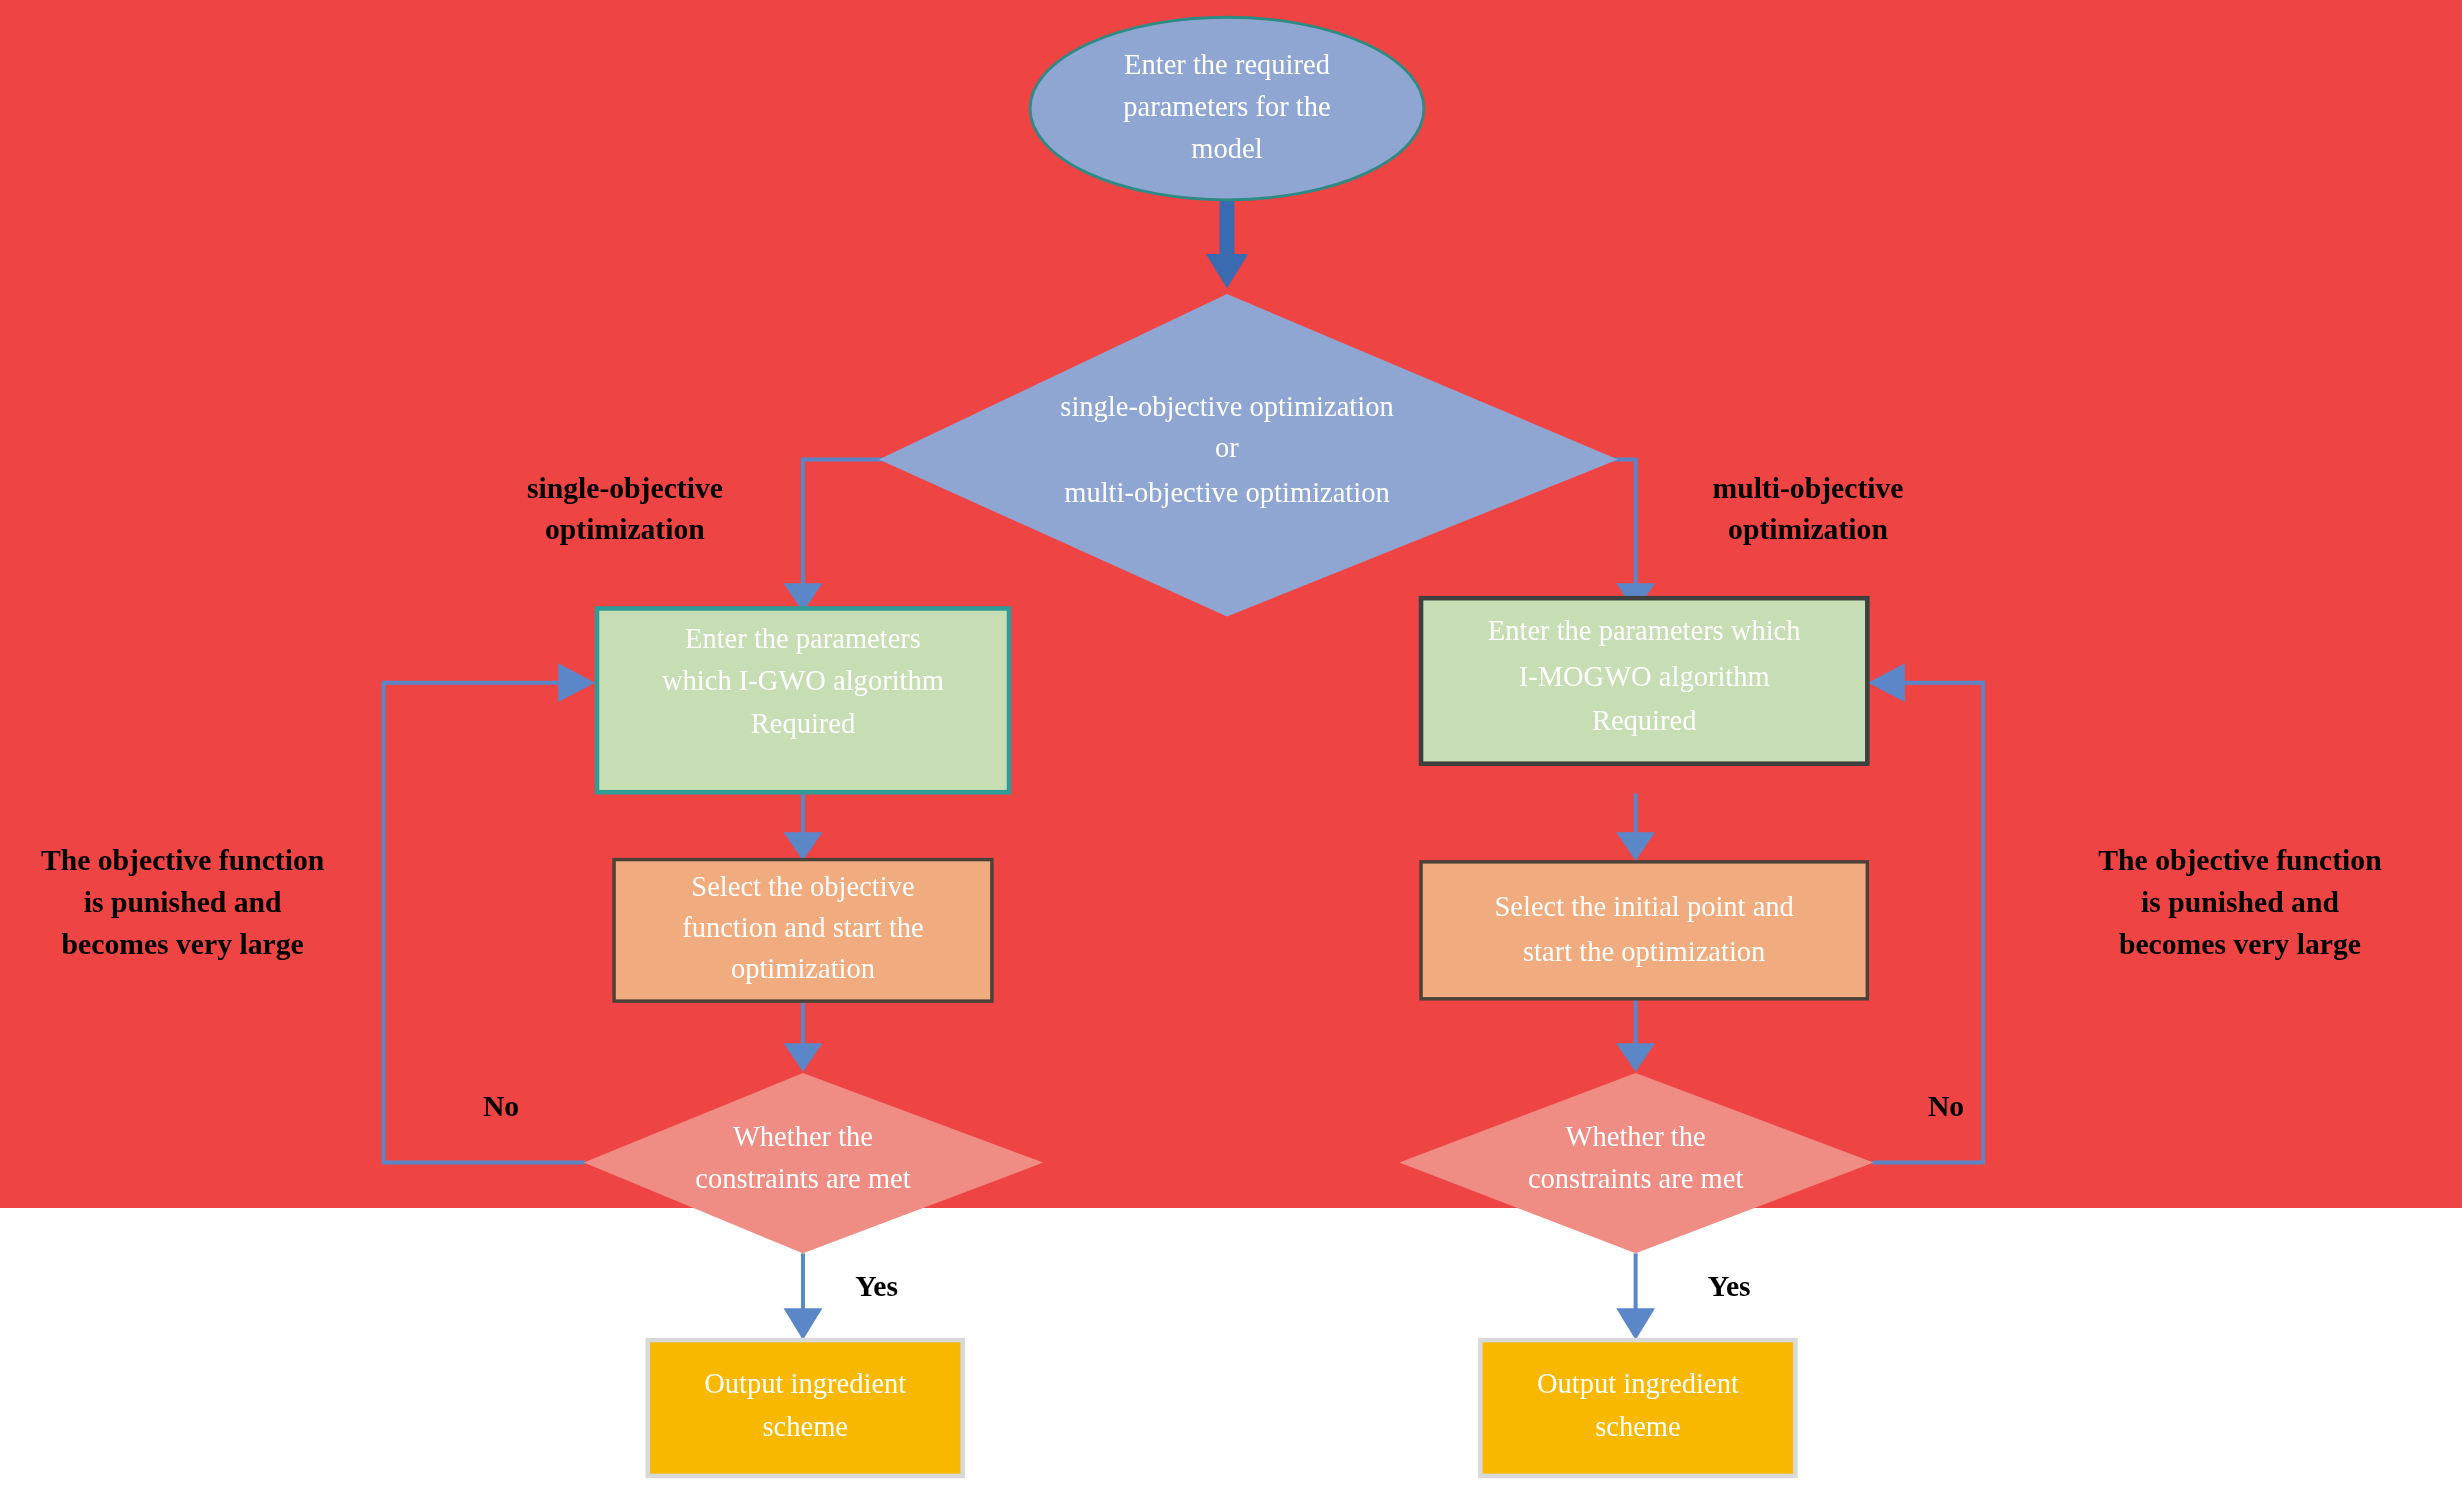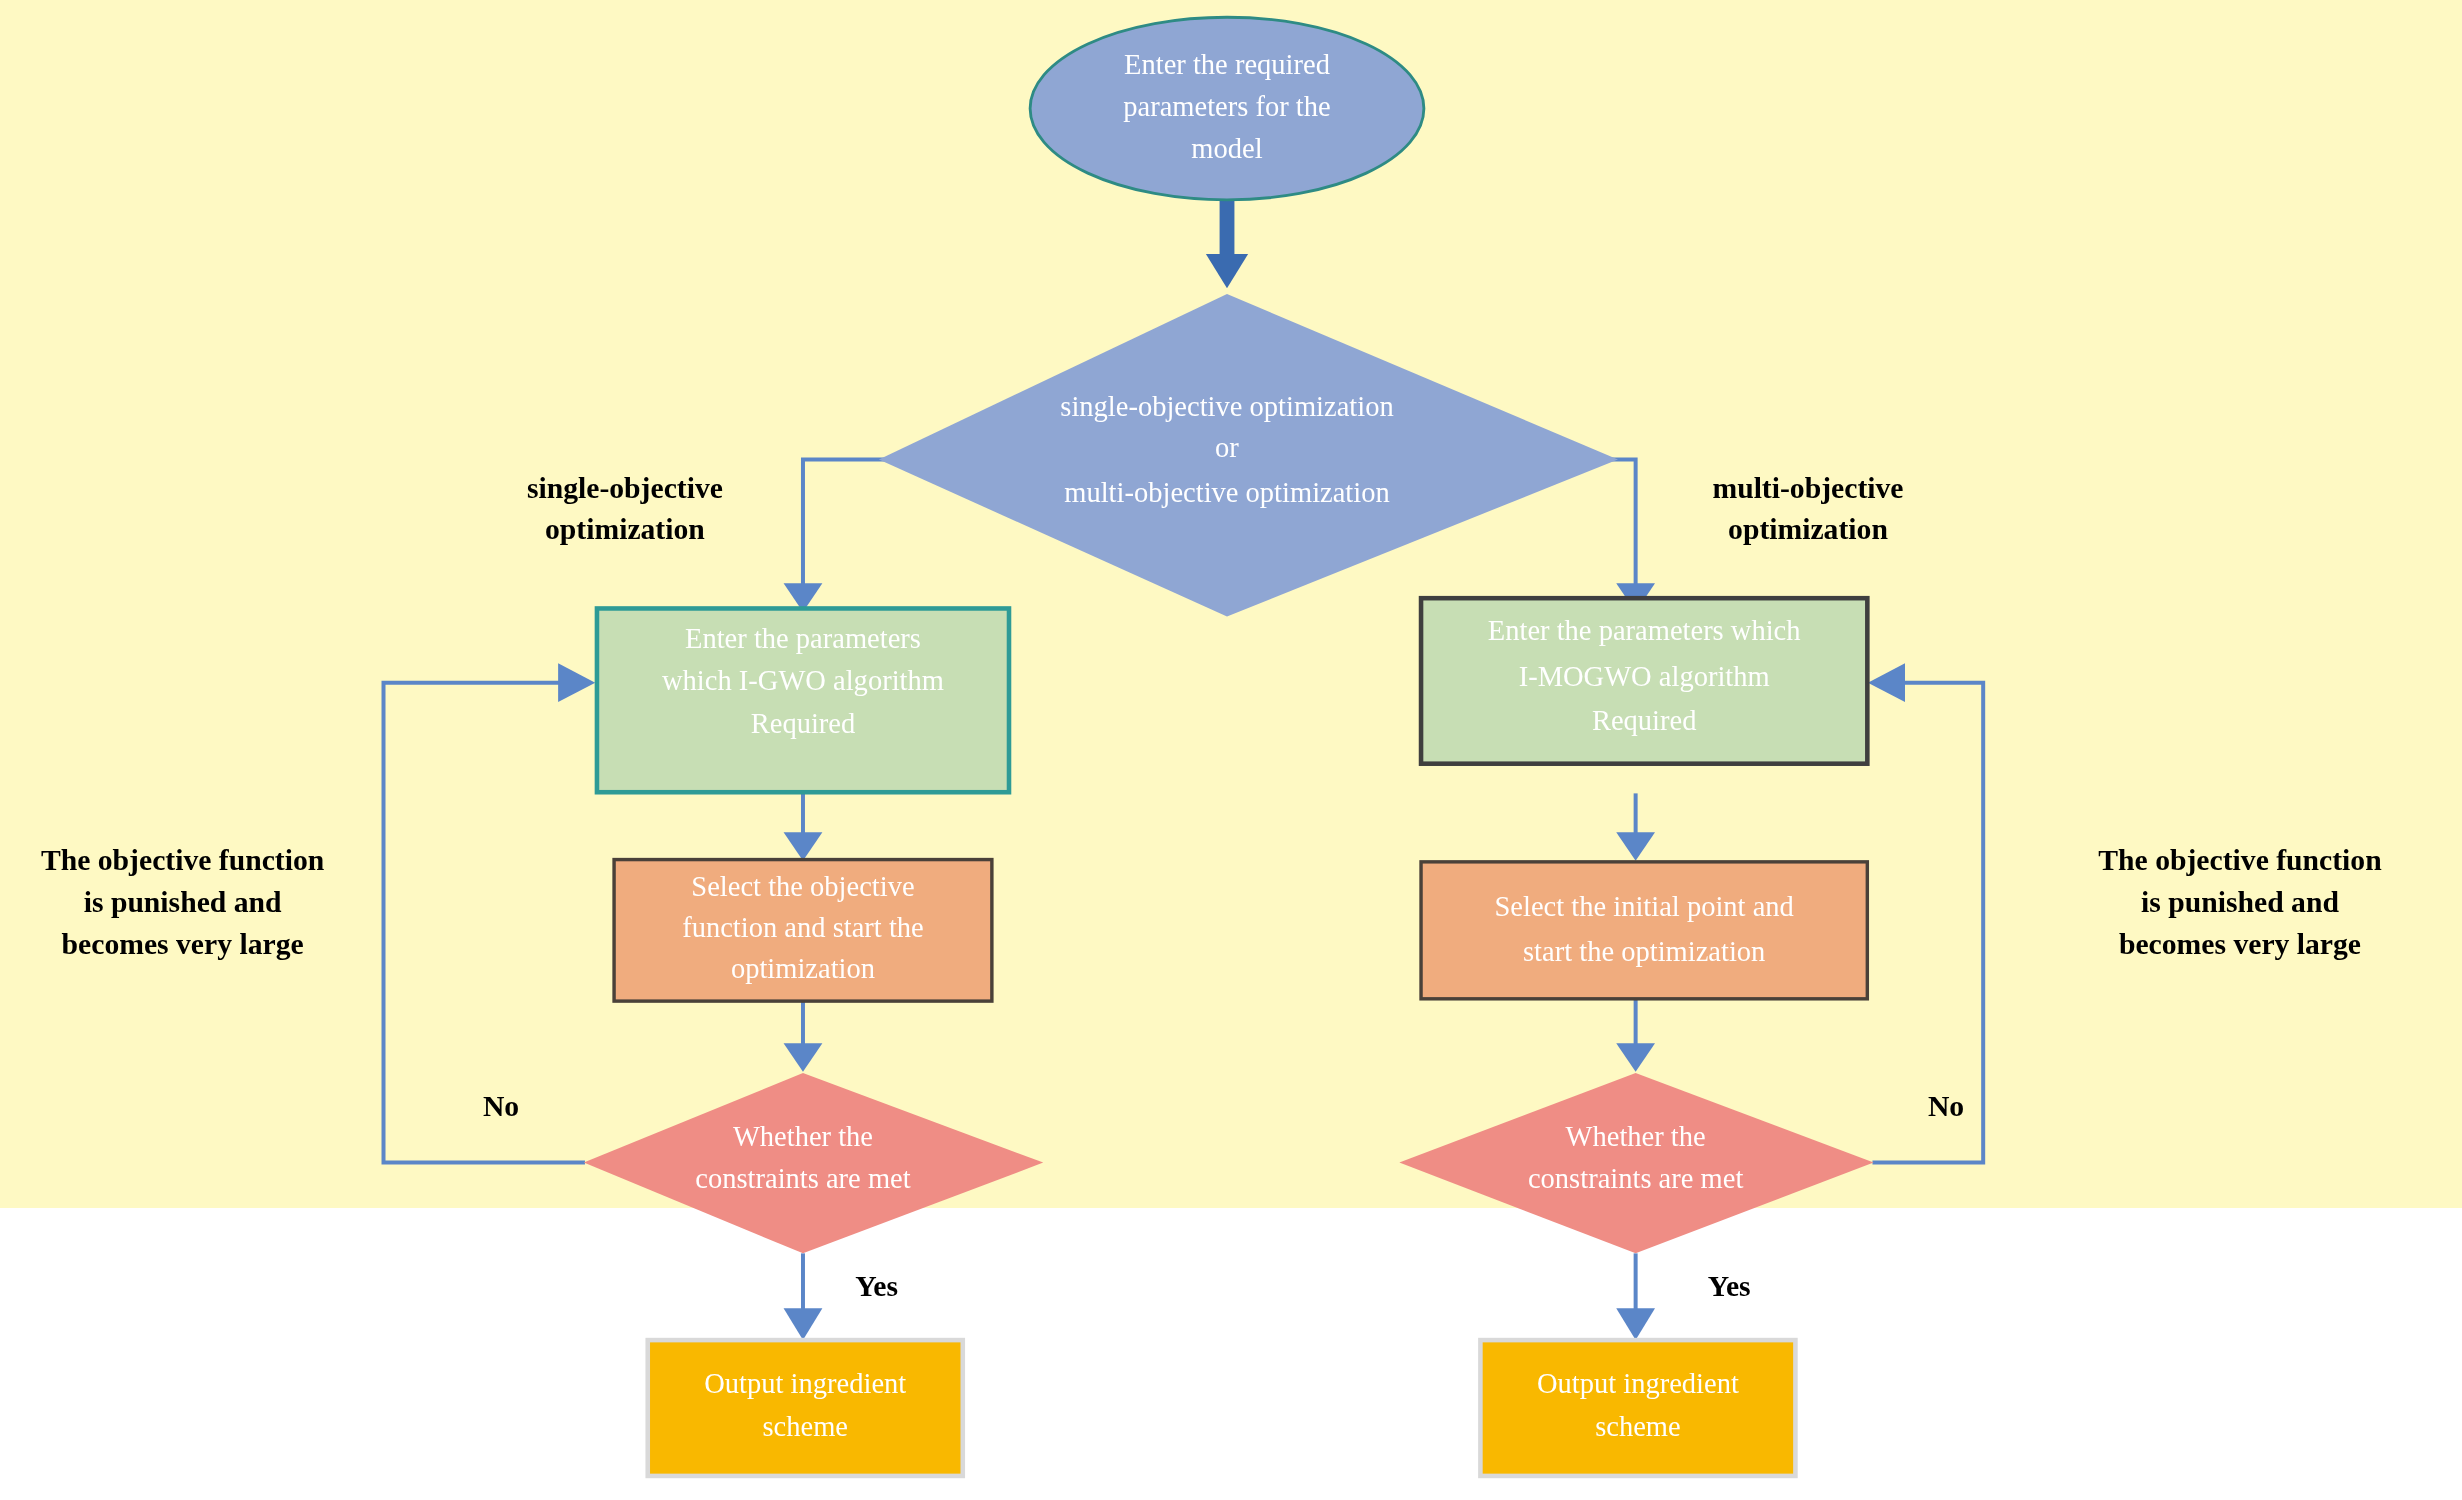--- a/index.html
+++ b/index.html
@@ -10,21 +10,21 @@
   body {
     width: 2462px;
     height: 1500px;
     font-family: "Liberation Serif", "DejaVu Serif", serif;
     overflow: hidden;
   }
   #flowchart-root {
     position: relative;
     width: 2462px;
     height: 1208px;
-    background: #fef9c3;
+    background: #ef4444;
   }
   svg.chart-svg {
     position: absolute;
     top: 0;
     left: 0;
     width: 2462px;
     height: 1500px;
     display: block;
   }
   .node-text {

